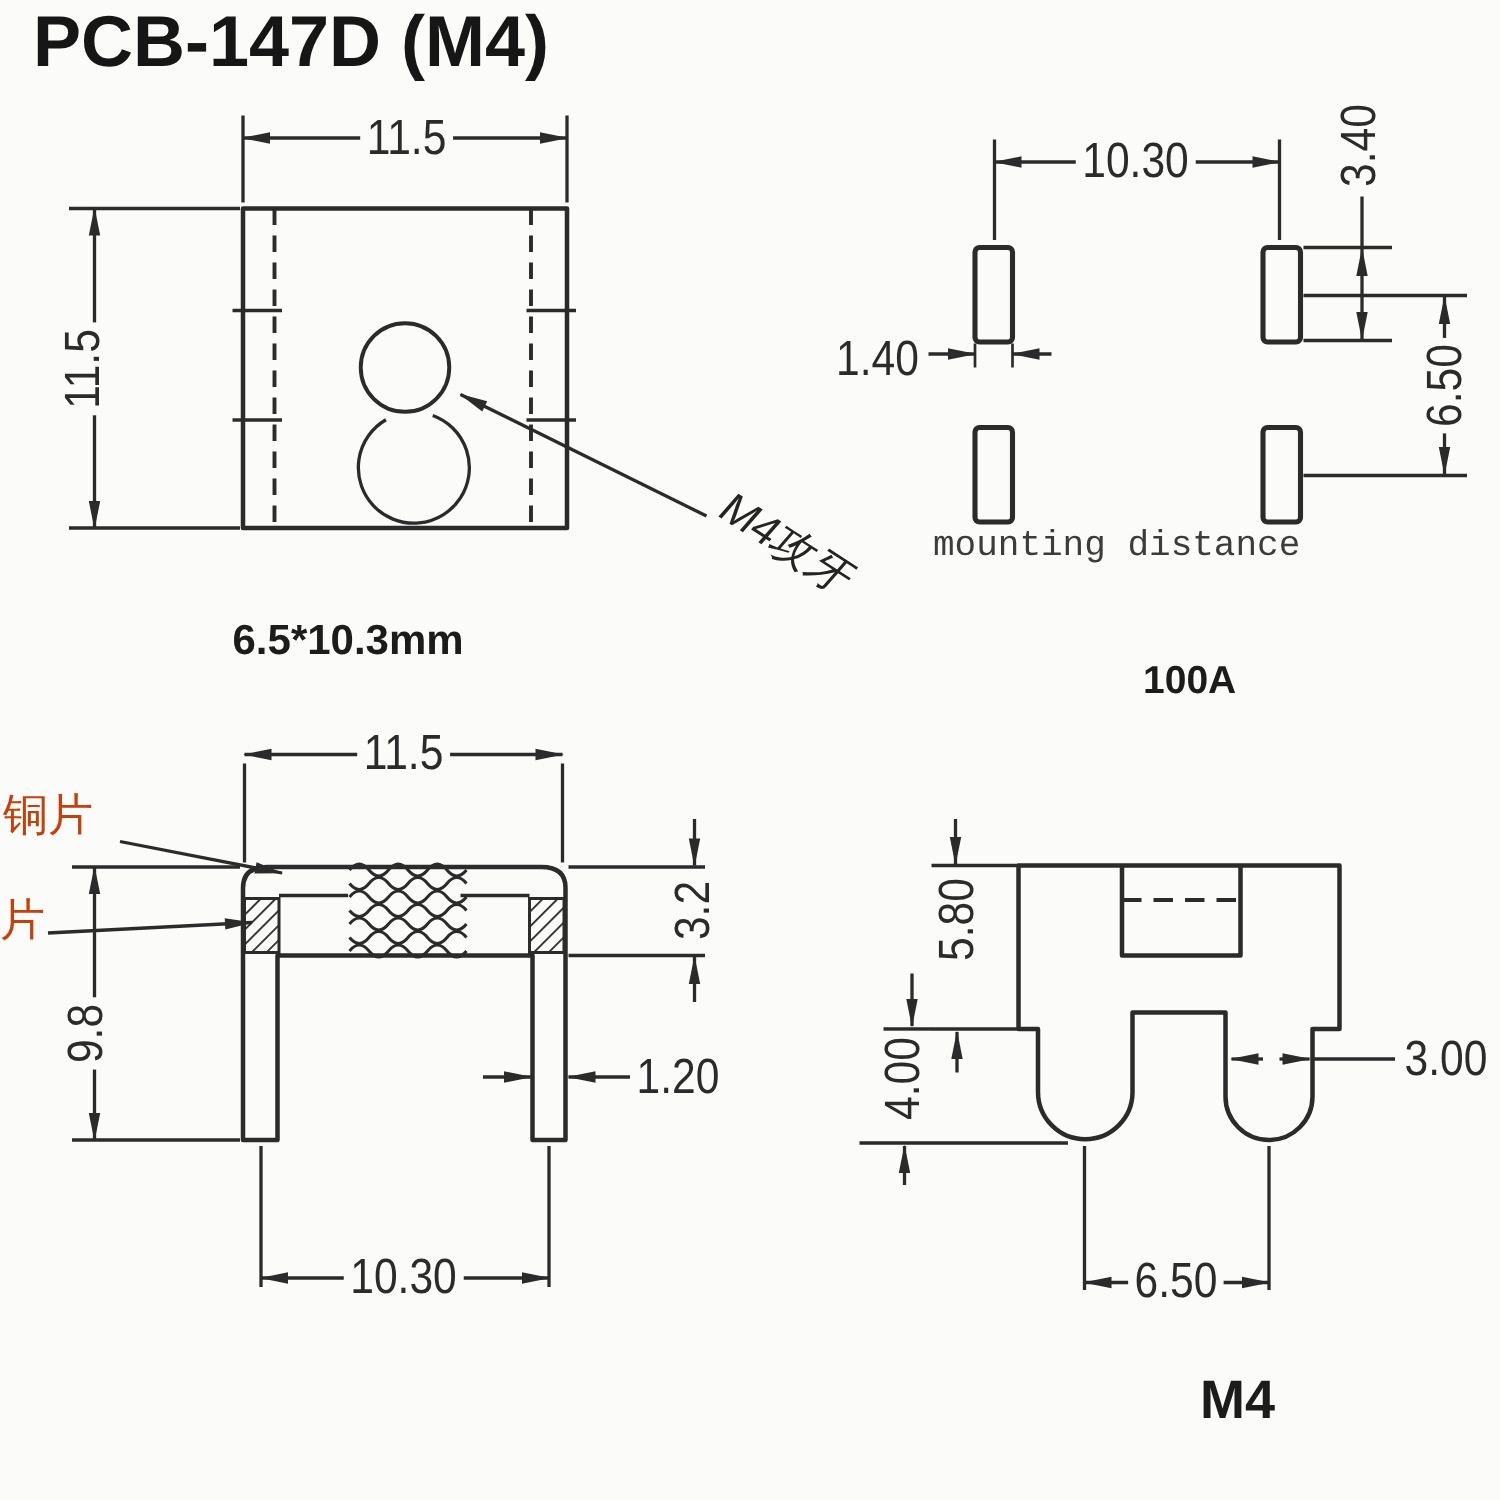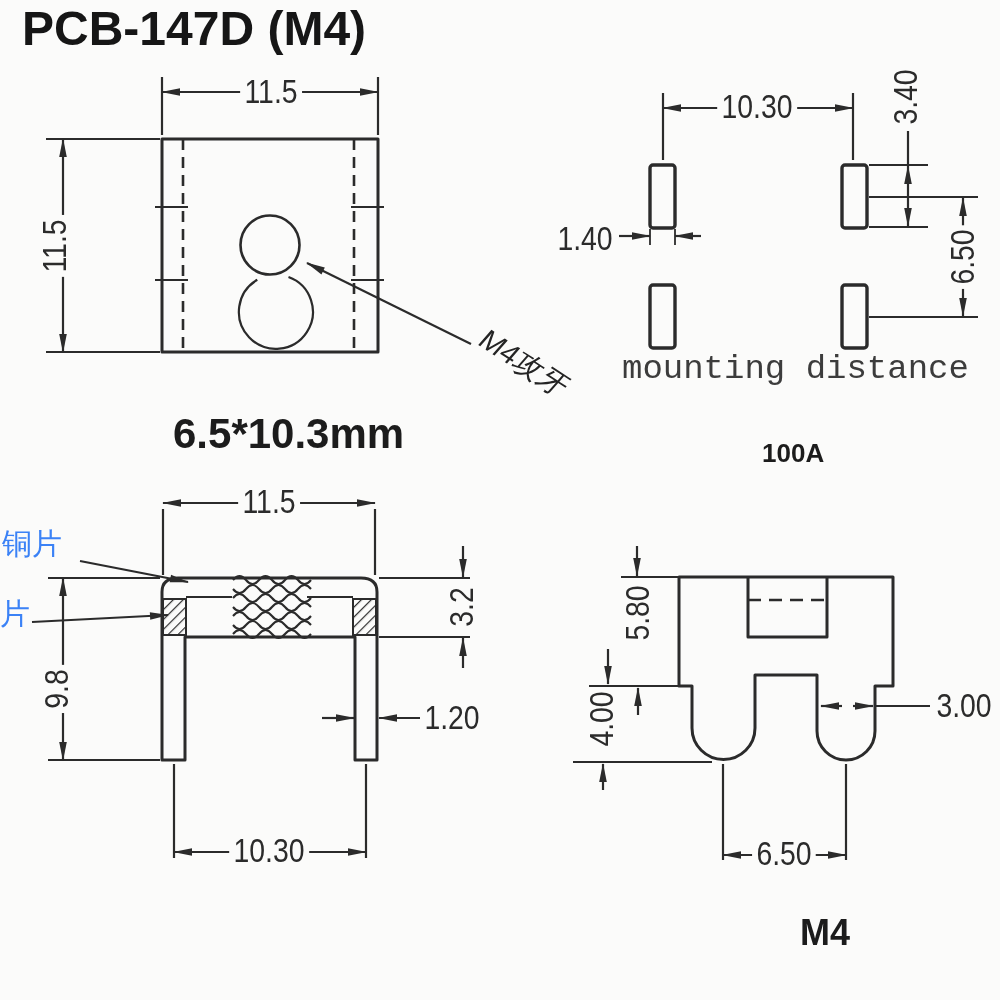--- a/index.html
+++ b/index.html
@@ -15,22 +15,22 @@
   .dash{stroke-dasharray:11 7;}
   .dash2{stroke-dasharray:13 8;}
   .hatch-rect{fill:url(#hatch);stroke:#2b2b2b;stroke-width:2;}
   .t{position:absolute;white-space:nowrap;color:#2b2b2b;line-height:1.05;}
   .dim{font-size:33px;}
   .ctr{transform:translate(-50%,-50%) scaleX(0.86);}
   .ctr-r{transform:translate(-50%,-50%) rotate(-90deg) scaleX(0.86);}
   .bg{background:#fbfbfa;padding:1px 5px;}
   .title{font-size:48px;font-weight:bold;color:#161616;letter-spacing:0px;}
   .cap{font-weight:bold;color:#1c1c1c;}
-  .mono{font-family:"Liberation Mono",monospace;font-size:34px;color:#3c3c3c;letter-spacing:0px;}
-  .cjk{font-size:30px;color:#3b82f6;}
+  .mono{font-family:"Liberation Mono",monospace;font-size:24px;color:#3c3c3c;letter-spacing:0px;}
+  .cjk{font-size:30px;color:#c2410c;}
   .note{font-size:29px;color:#242424;transform:translate(-50%,-50%) rotate(33deg) skewX(-8deg);}
 </style>
 </head>
 <body>
 
 <div id="stage">
 
 <svg width="1000" height="1000" viewBox="0 0 1000 1000">
   <defs>
     <marker id="arr" viewBox="0 0 20 10" markerWidth="20" markerHeight="10" refX="19" refY="5" orient="auto-start-reverse" markerUnits="userSpaceOnUse">
@@ -148,21 +148,21 @@
     <line class="ln" x1="846" y1="764" x2="846" y2="860"></line>
     <line class="ln" x1="723" y1="855" x2="846" y2="855" marker-start="url(#arr)" marker-end="url(#arr)"></line>
   </g>
 </svg>
 
 <span class="t title" style="left:22px;top:4px">PCB-147D (M4)</span>
 
 <span class="t dim ctr bg" style="left:271px;top:92px">11.5</span>
 <span class="t dim ctr-r bg" style="left:55px;top:246px">11.5</span>
 <span class="t note" style="left:524px;top:363px">M4攻牙</span>
-<span class="t cap" style="left:173px;top:412px;font-size:42px">6.5*10.3mm</span>
+<span class="t cap" style="left:155px;top:412px;font-size:28px">6.5*10.3mm</span>
 
 <span class="t dim ctr bg" style="left:757px;top:107px">10.30</span>
 <span class="t dim ctr-r" style="left:906px;top:97px">3.40</span>
 <span class="t dim ctr" style="left:585px;top:239px">1.40</span>
 <span class="t dim ctr-r bg" style="left:963px;top:257px">6.50</span>
 <span class="t mono" style="left:622px;top:352px">mounting distance</span>
 <span class="t cap" style="left:762px;top:440px;font-size:26px">100A</span>
 
 <span class="t dim ctr bg" style="left:269px;top:502px">11.5</span>
 <span class="t dim ctr-r bg" style="left:57px;top:689px">9.8</span>

